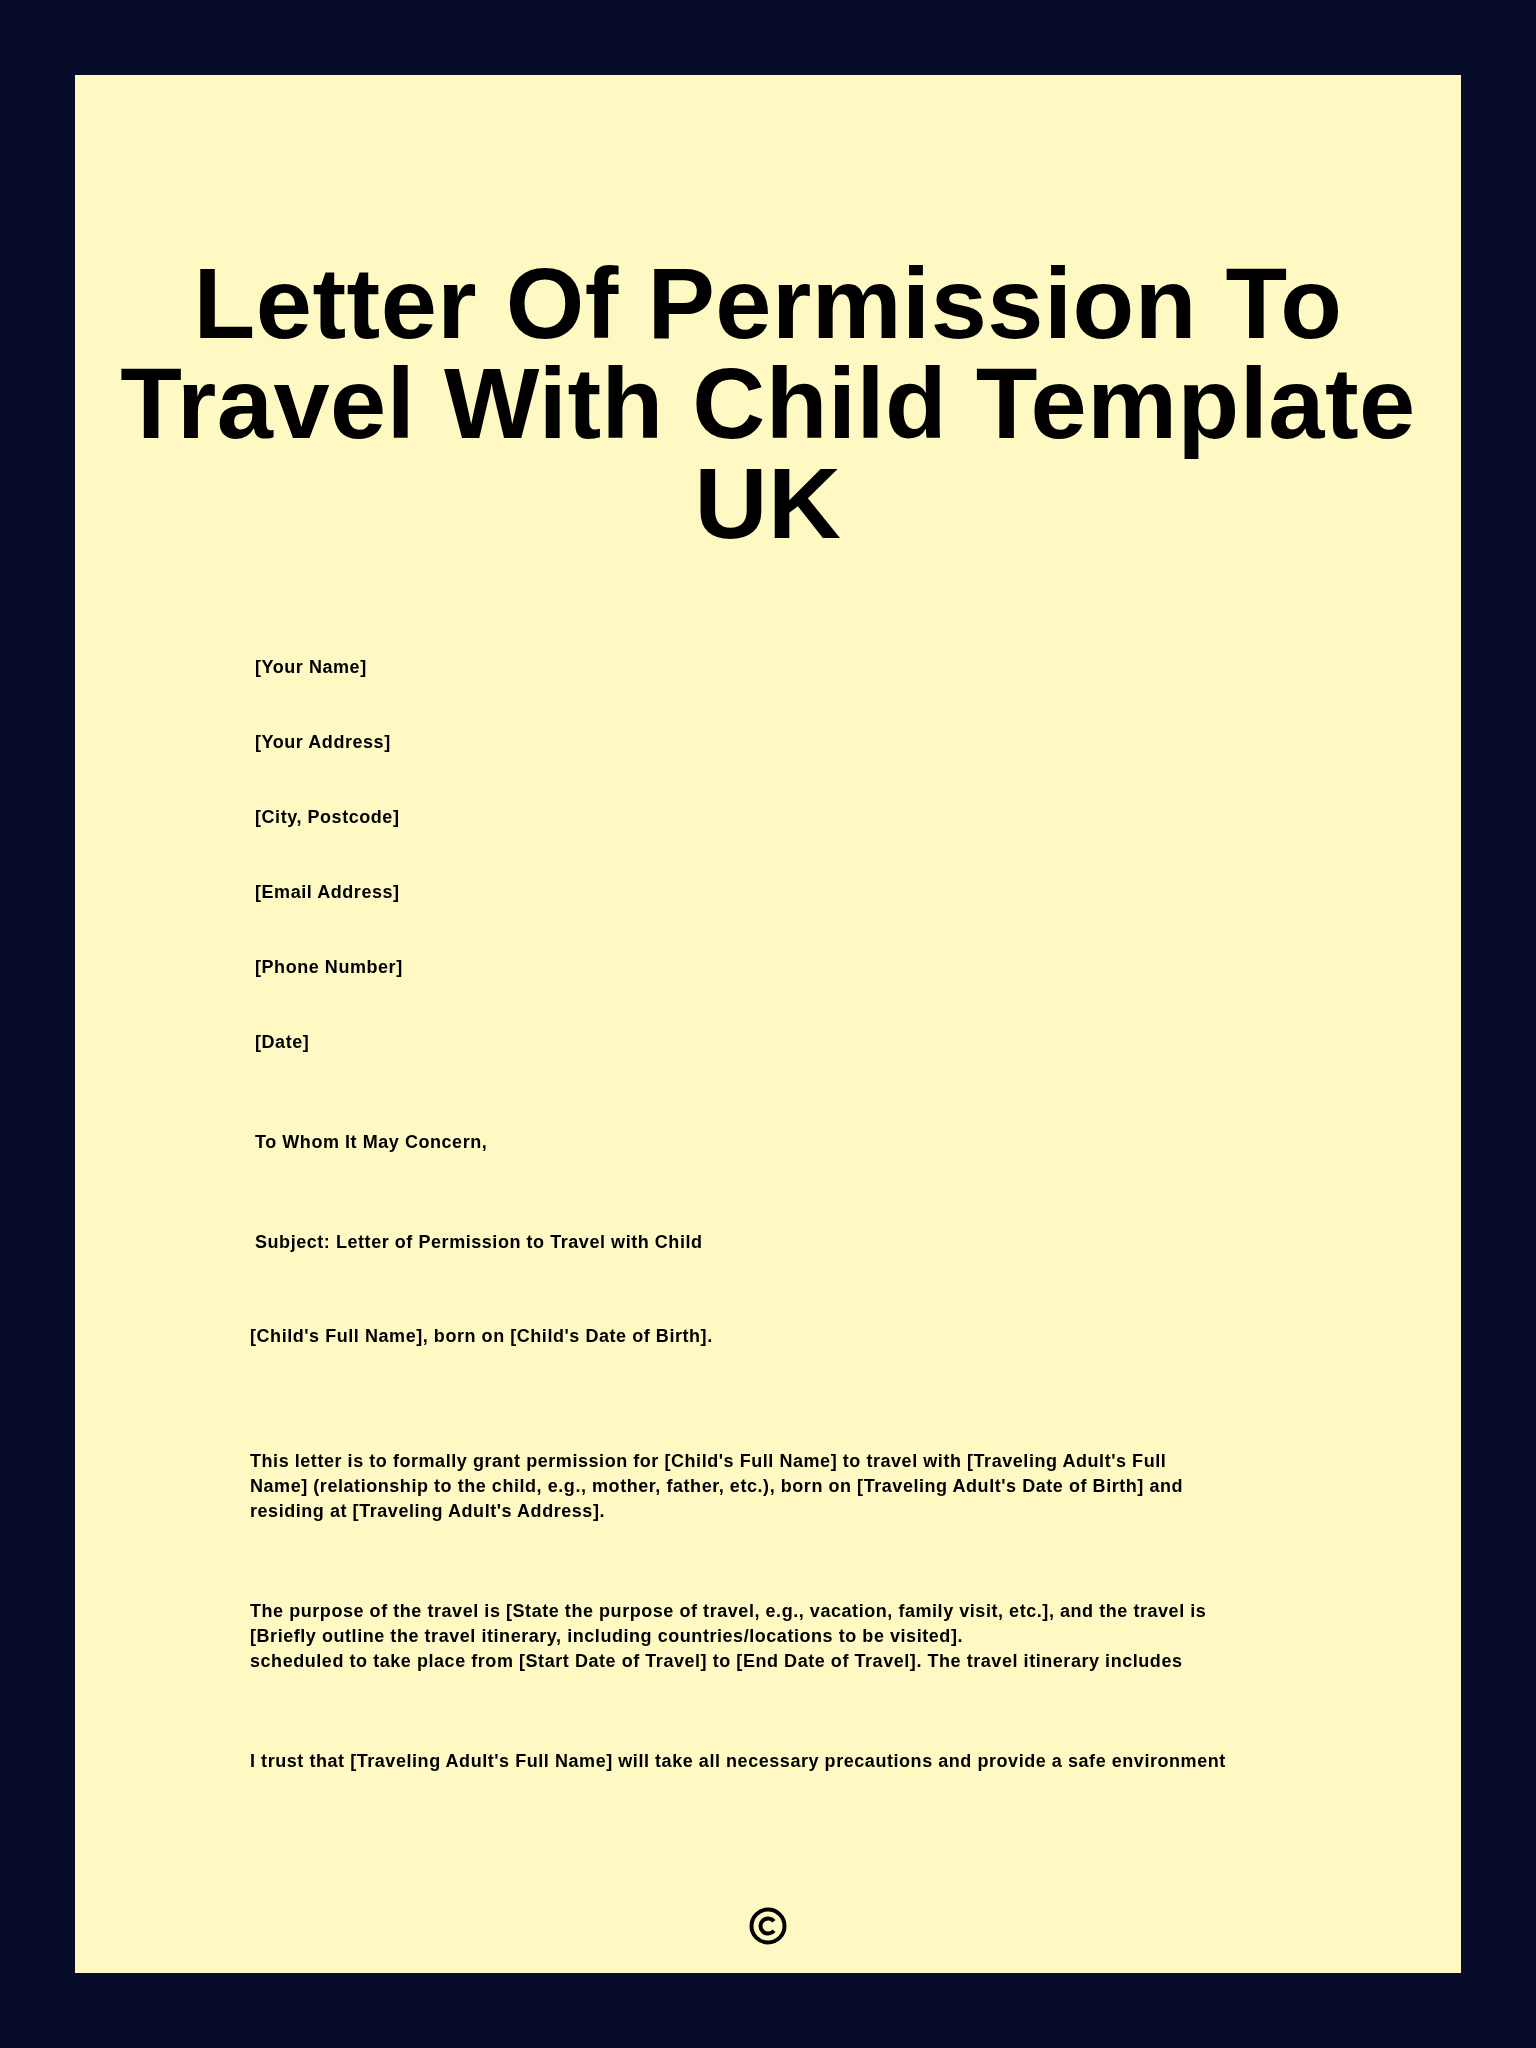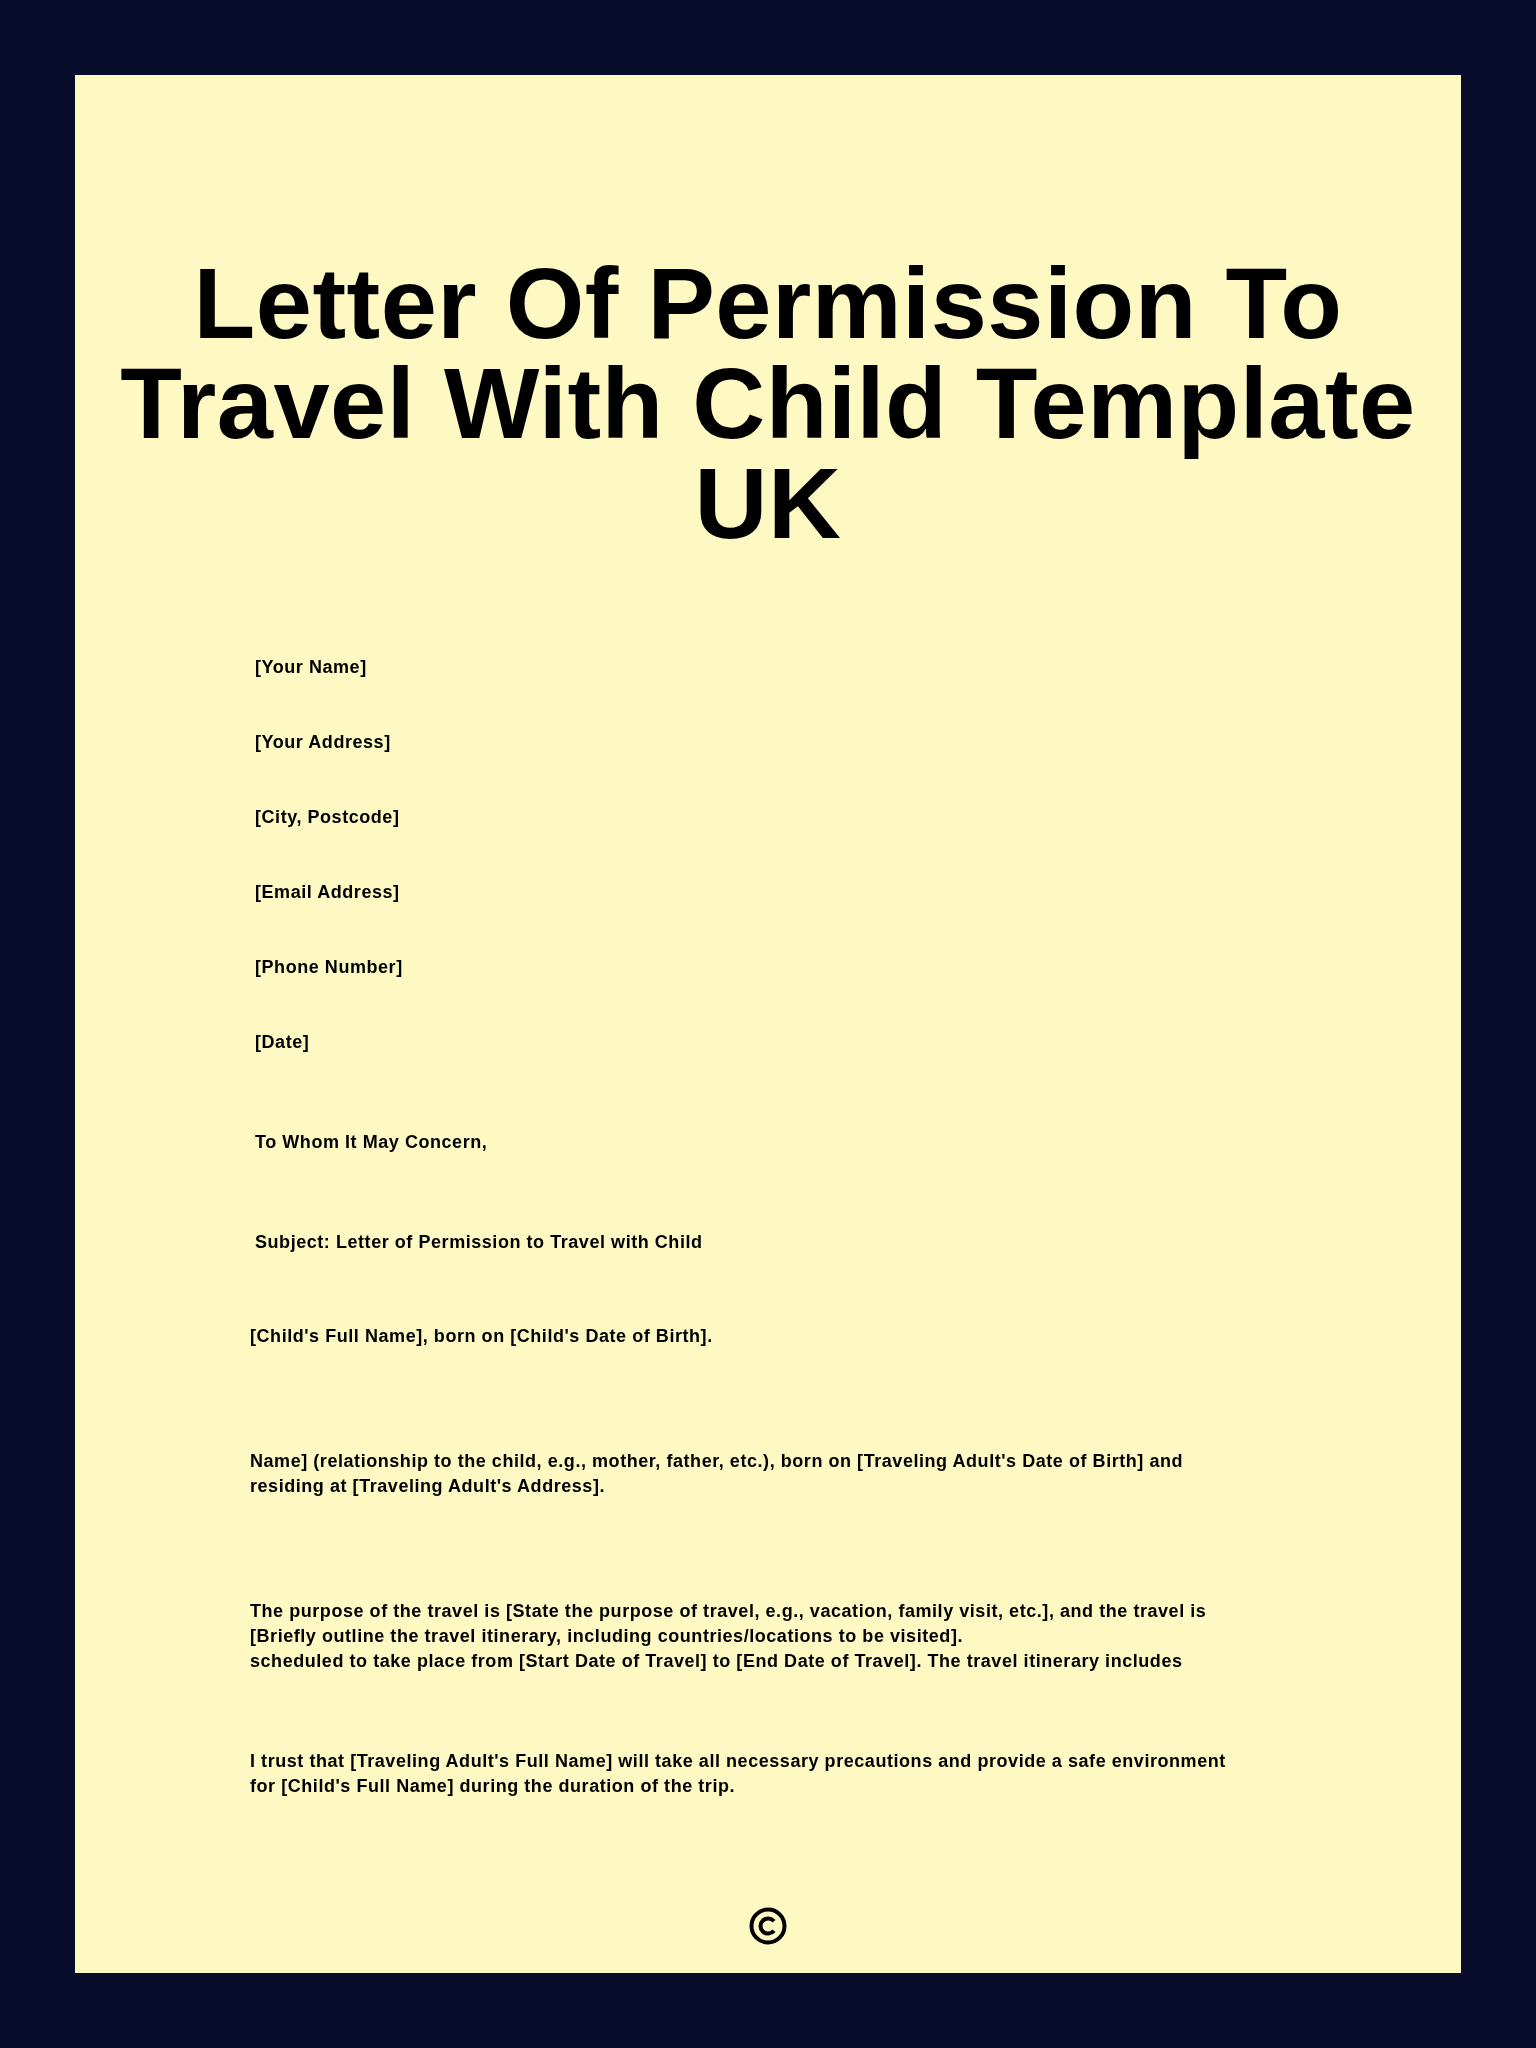--- a/index.html
+++ b/index.html
@@ -88,33 +88,33 @@
 
   <p class="line" style="top:1050px">To Whom It May Concern,</p>
 
   <p class="line" style="top:1150px">Subject: Letter of Permission to Travel with Child</p>
 
   <div class="para" style="top:1249px">
     <span>[Child's Full Name], born on [Child's Date of Birth].</span>
   </div>
 
   <div class="para" style="top:1374px">
+    <span>This letter is to formally grant permission for [Child's Full Name] to travel with [Traveling Adult's Full</span>
     <span>Name] (relationship to the child, e.g., mother, father, etc.), born on [Traveling Adult's Date of Birth] and</span>
     <span>residing at [Traveling Adult's Address].</span>
   </div>
 
   <div class="para" style="top:1524px">
     <span>The purpose of the travel is [State the purpose of travel, e.g., vacation, family visit, etc.], and the travel is</span>
     <span>[Briefly outline the travel itinerary, including countries/locations to be visited].</span>
     <span>scheduled to take place from [Start Date of Travel] to [End Date of Travel]. The travel itinerary includes</span>
   </div>
 
   <div class="para" style="top:1674px">
     <span>I trust that [Traveling Adult's Full Name] will take all necessary precautions and provide a safe environment</span>
-    <span>for [Child's Full Name] during the duration of the trip.</span>
   </div>
 
   <div class="copyright">
     <svg width="38" height="38" viewBox="0 0 38 38">
       <circle cx="19" cy="19" r="16.5" fill="none" stroke="#000" stroke-width="4"></circle>
       <path d="M25 14.2 A7.6 7.6 0 1 0 25 23.8" fill="none" stroke="#000" stroke-width="4" stroke-linecap="butt"></path>
     </svg>
   </div>
 
 </div>

